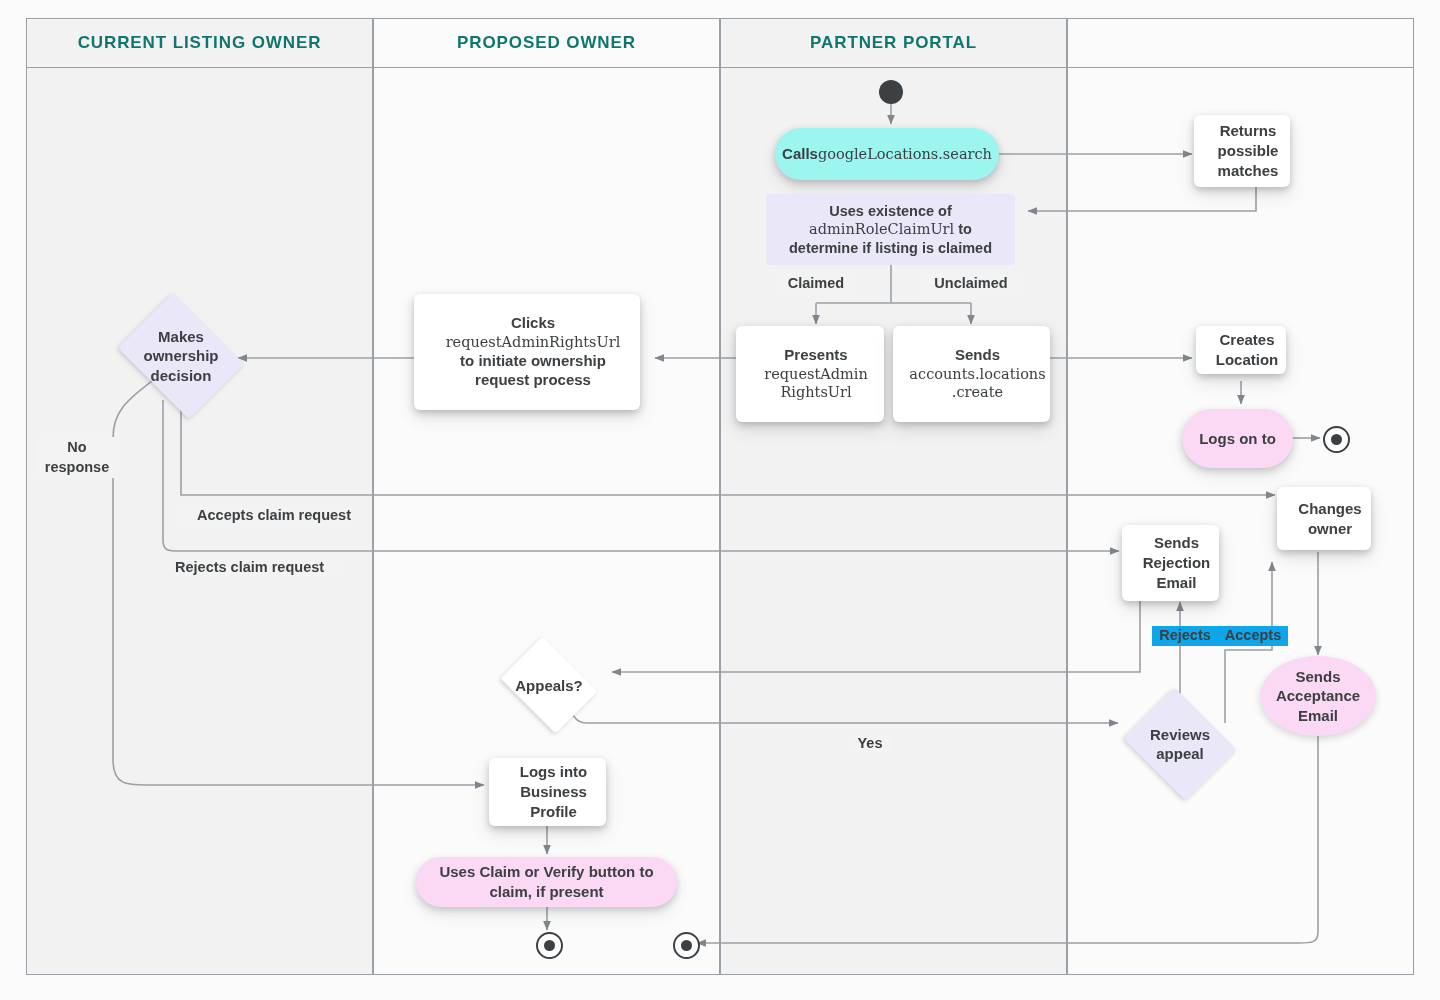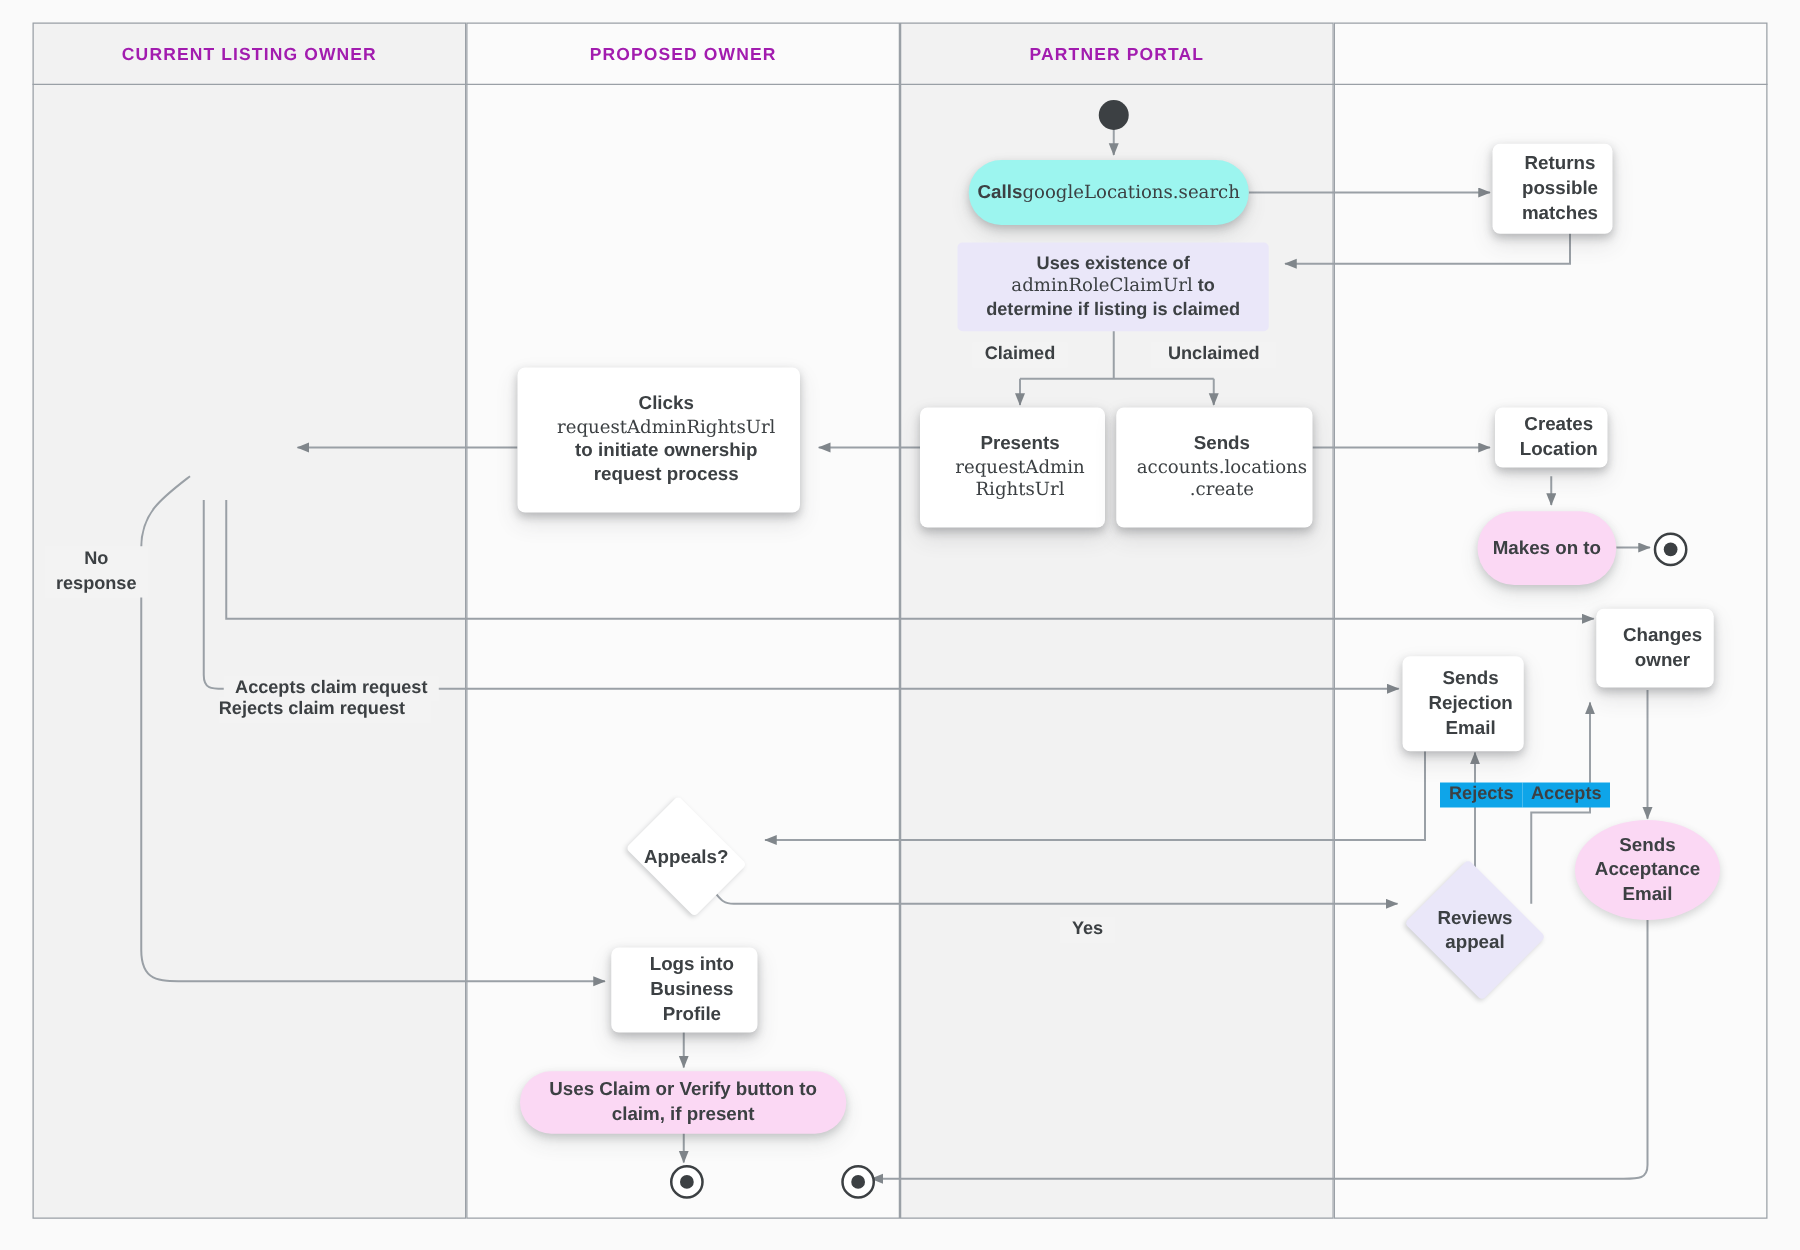--- a/index.html
+++ b/index.html
@@ -20,22 +20,22 @@
   .dia-white{background:#fff;box-shadow:0 3px 6px rgba(60,64,67,.22);}
   .ndiamond-wrap .dlabel{position:absolute;left:0;top:0;width:100%;height:100%;
         display:flex;align-items:center;justify-content:center;text-align:center;
         color:#3c4043;font-weight:700;z-index:2;}
   .ttl{font-weight:700;line-height:1.25;}
   .mono{font-family:"DejaVu Serif",serif;font-weight:400;line-height:1.3;}
   .lbl{position:absolute;color:#3c4043;font-weight:700;font-size:14.5px;
         line-height:1.35;z-index:6;background:#f3f3f3;text-align:center;}
   .lbl.onwhite{background:#0ea5e9;}
   .lane-head{position:absolute;box-sizing:border-box;display:flex;align-items:center;
-        justify-content:center;font-size:14px;font-weight:700;letter-spacing:.9px;
-        color:#a21caf;z-index:4;}
+        justify-content:center;font-size:17px;font-weight:700;letter-spacing:.9px;
+        color:#0f766e;z-index:4;}
   .lane-col{position:absolute;box-sizing:border-box;z-index:0;}
   .endnode{position:absolute;z-index:6;border-radius:50%;border:2px solid #3c4043;
         background:#fff;display:flex;align-items:center;justify-content:center;}
   .endnode i{display:block;width:11px;height:11px;border-radius:50%;background:#3c4043;}
   .startnode{position:absolute;z-index:6;border-radius:50%;background:#3c4043;}
 </style>
 </head>
 <body>
 
 <div id="stage">
@@ -153,25 +153,31 @@
     <div class="mono" style="font-size:14.5px;">.create</div>
   </div>
 
   <div class="node nbox" style="left:414px;top:294px;width:226px;height:116px;flex-direction:column;">
     <div class="ttl" style="font-size:15px;">Clicks</div>
     <div class="mono" style="font-size:14.5px;">requestAdminRightsUrl</div>
     <div class="ttl" style="font-size:15px;">to initiate ownership</div>
     <div class="ttl" style="font-size:15px;">request process</div>
   </div>
 
+  <div class="ndiamond-wrap" style="left:110px;top:301px;width:142px;height:110px;">
+    <div class="dia dia-purple"></div>
+    <div class="dlabel" style="font-size:15px;white-space:pre-line;line-height:1.3;">Makes
+ownership
+decision</div>
+  </div>
 
   <div class="node nbox" style="left:1196px;top:326px;width:90px;height:48px;white-space:pre-line;font-size:15px;font-weight:700;line-height:1.32;">Creates
 Location</div>
 
-  <div class="node npink" style="left:1182px;top:409px;width:111px;height:59px;font-size:15px;font-weight:700;">Makes on to</div>
+  <div class="node npink" style="left:1182px;top:409px;width:111px;height:59px;font-size:15px;font-weight:700;">Logs on to</div>
 
   <div class="node nbox" style="left:1277px;top:487px;width:94px;height:63px;white-space:pre-line;font-size:15px;font-weight:700;line-height:1.32;">Changes
 owner</div>
 
   <div class="node nbox" style="left:1122px;top:525px;width:97px;height:76px;white-space:pre-line;font-size:15px;font-weight:700;line-height:1.32;">Sends
 Rejection
 Email</div>
 
   <div class="node npinkell" style="left:1260px;top:656px;width:116px;height:80px;white-space:pre-line;font-size:15px;font-weight:700;line-height:1.3;">Sends
 Acceptance
@@ -199,21 +205,21 @@
 
   <div class="lbl" style="left:778px;top:274px;width:76px;">Claimed</div>
 
   <div class="lbl" style="left:921px;top:274px;width:100px;">Unclaimed</div>
 
   <div class="lbl" style="left:36px;top:437px;width:82px;line-height:1.4;">
     <div>No</div>
     <div>response</div>
   </div>
 
-  <div class="lbl" style="left:179px;top:506px;width:172px;text-align:center;margin-top:35px;">Accepts claim request</div>
+  <div class="lbl" style="left:179px;top:506px;width:172px;text-align:right;">Accepts claim request</div>
 
   <div class="lbl" style="left:175px;top:558px;width:170px;text-align:left;">Rejects claim request</div>
 
   <div class="lbl onwhite" style="left:1152px;top:626px;width:66px;">Rejects</div>
 
   <div class="lbl onwhite" style="left:1218px;top:626px;width:70px;">Accepts</div>
 
   <div class="lbl" style="left:848px;top:734px;width:44px;">Yes</div>
 
 </div>

